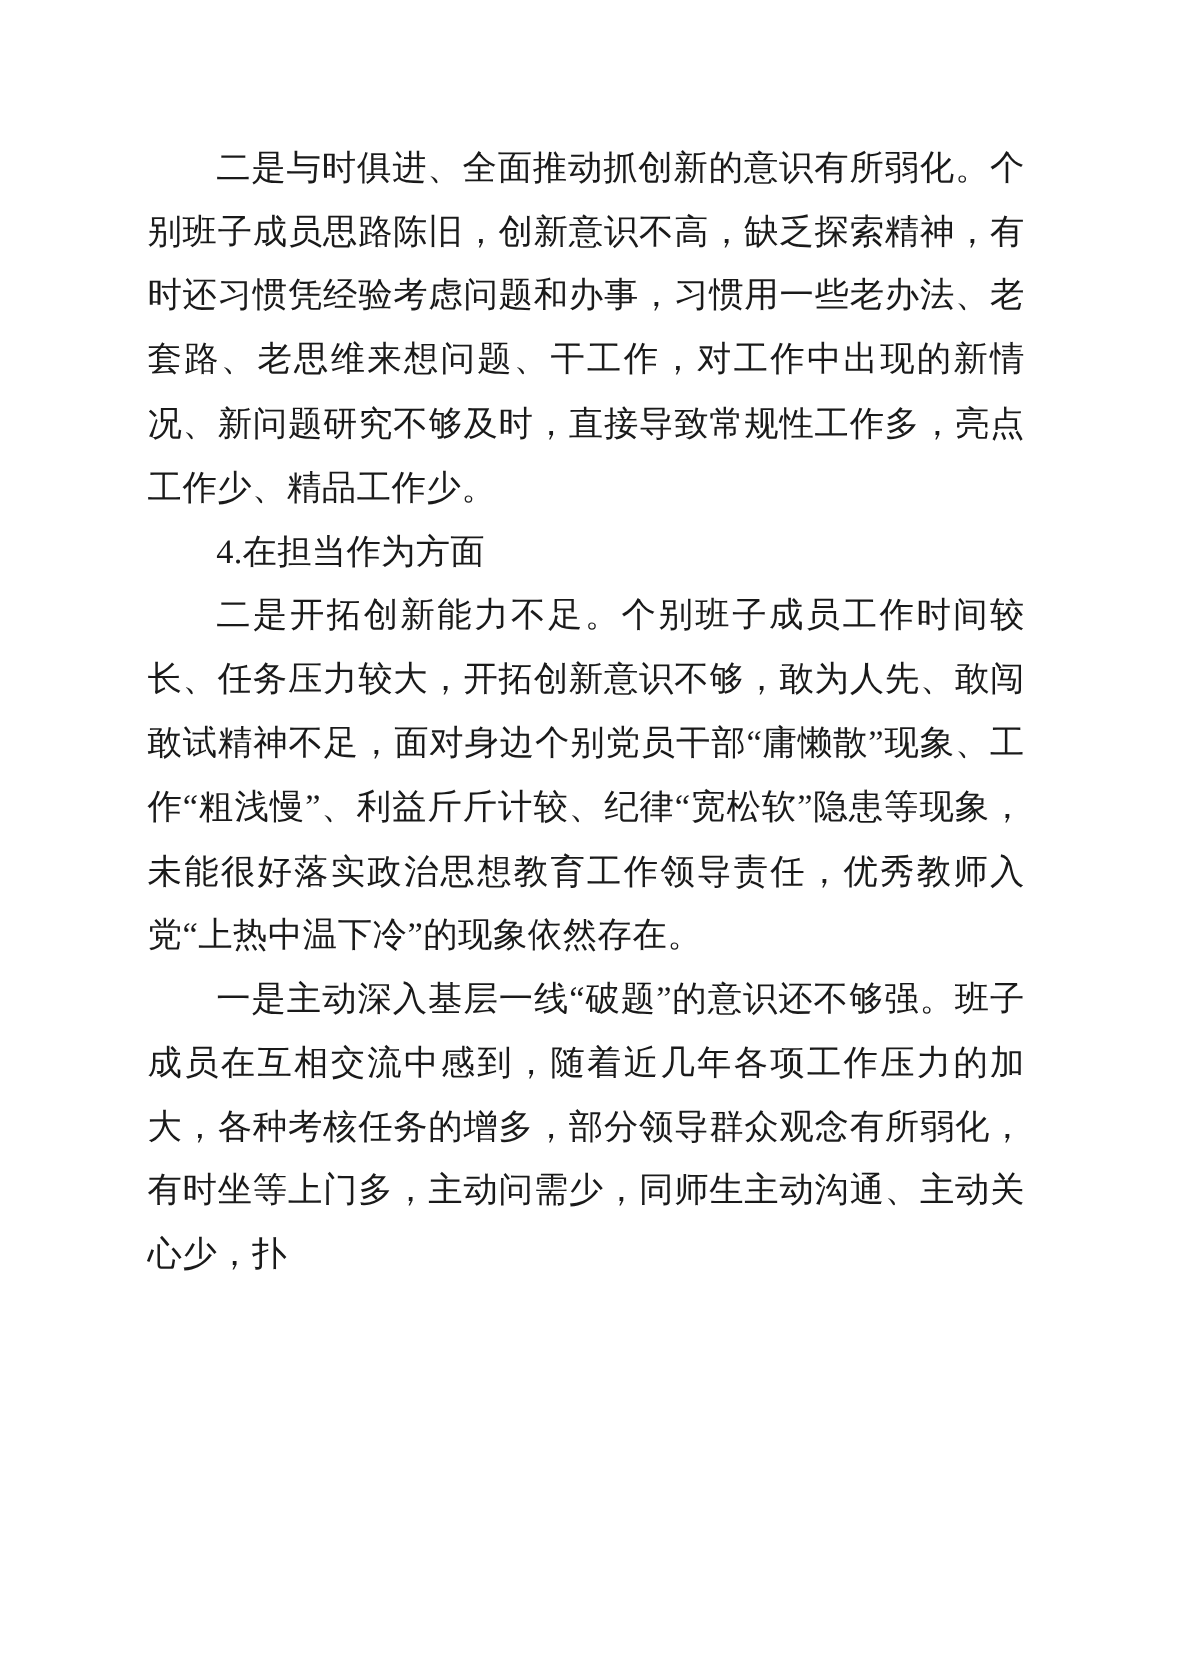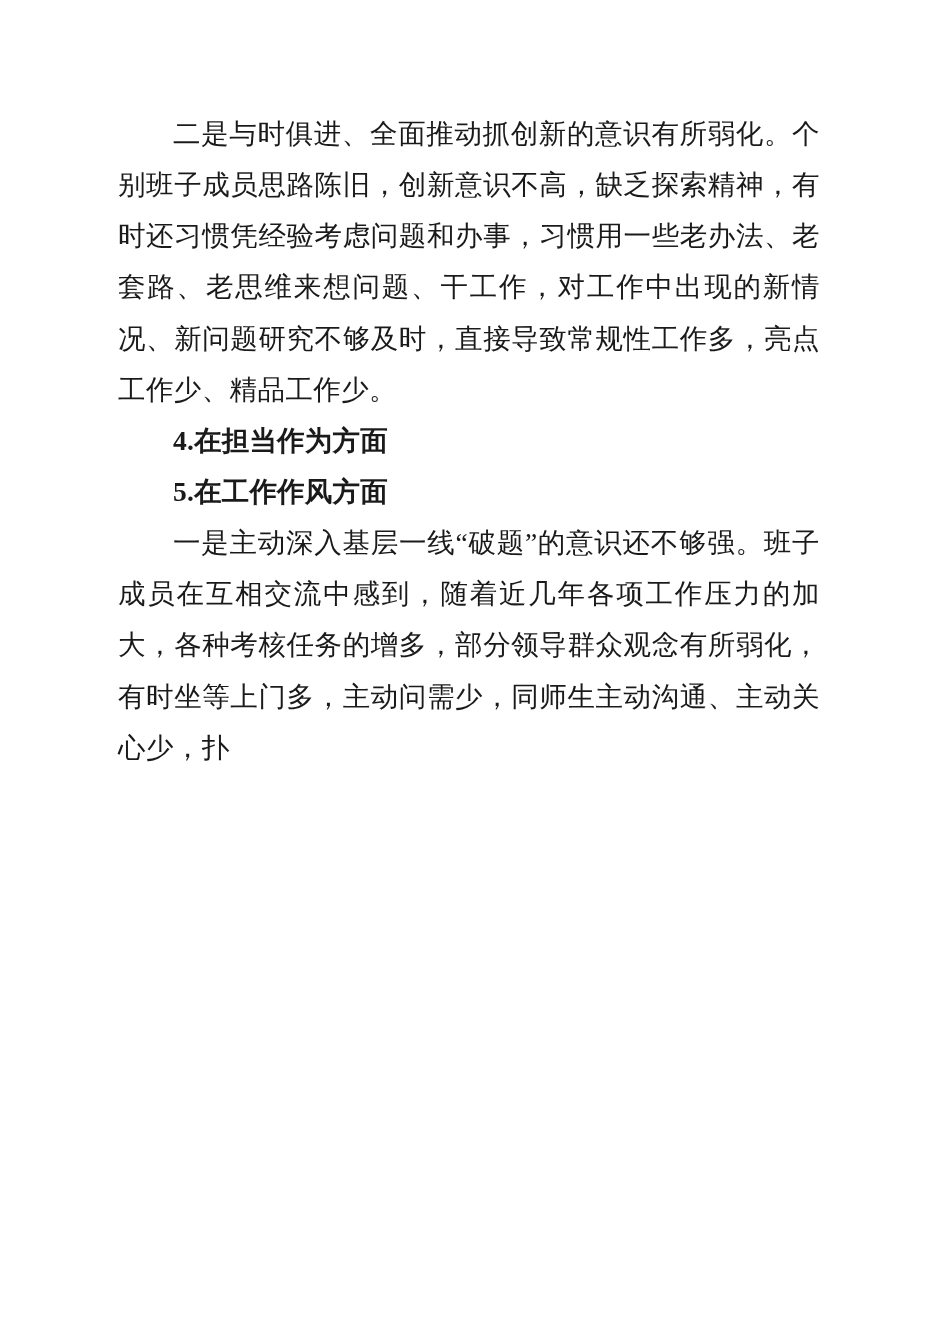--- a/index.html
+++ b/index.html
@@ -30,34 +30,34 @@
     letter-spacing: 0.4px;
   }
   p.para {
     margin: 0 0 0 0;
     text-indent: 2em;
     font-weight: 400;
   }
   p.heading {
     margin: 0;
     text-indent: 2em;
-    font-weight: bold;
+    font-weight: normal;
     letter-spacing: 0.2px;
   }
 </style>
 </head>
 <body>
 
 <div class="page">
   <div class="doc-body">
 
     <p class="para">二是与时俱进、全面推动抓创新的意识有所弱化。个别班子成员思路陈旧，创新意识不高，缺乏探索精神，有时还习惯凭经验考虑问题和办事，习惯用一些老办法、老套路、老思维来想问题、干工作，对工作中出现的新情况、新问题研究不够及时，直接导致常规性工作多，亮点工作少、精品工作少。</p>
 
     <p class="heading">4.在担当作为方面</p>
 
 
+    <p class="para">二是开拓创新能力不足。个别班子成员工作时间较长、任务压力较大，开拓创新意识不够，敢为人先、敢闯敢试精神不足，面对身边个别党员干部“庸懒散”现象、工作“粗浅慢”、利益斤斤计较、纪律“宽松软”隐患等现象，未能很好落实政治思想教育工作领导责任，优秀教师入党“上热中温下冷”的现象依然存在。</p>
 
-    <p class="heading">5.在工作作风方面</p>
 
     <p class="para">一是主动深入基层一线“破题”的意识还不够强。班子成员在互相交流中感到，随着近几年各项工作压力的加大，各种考核任务的增多，部分领导群众观念有所弱化，有时坐等上门多，主动问需少，同师生主动沟通、主动关心少，扑</p>
 
   </div>
 </div>
 
 </body></html>

